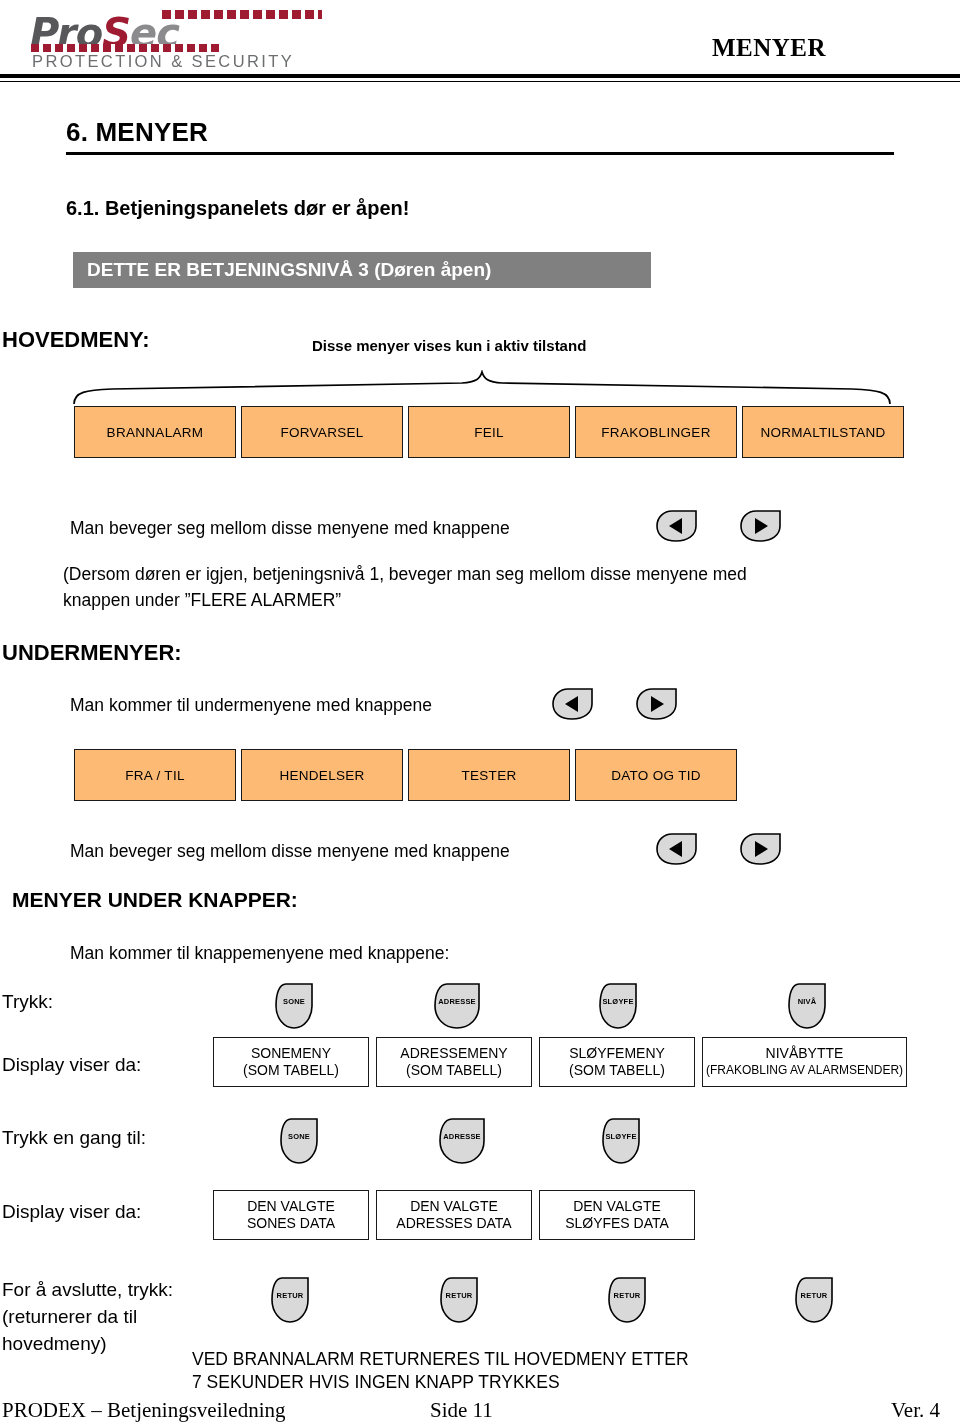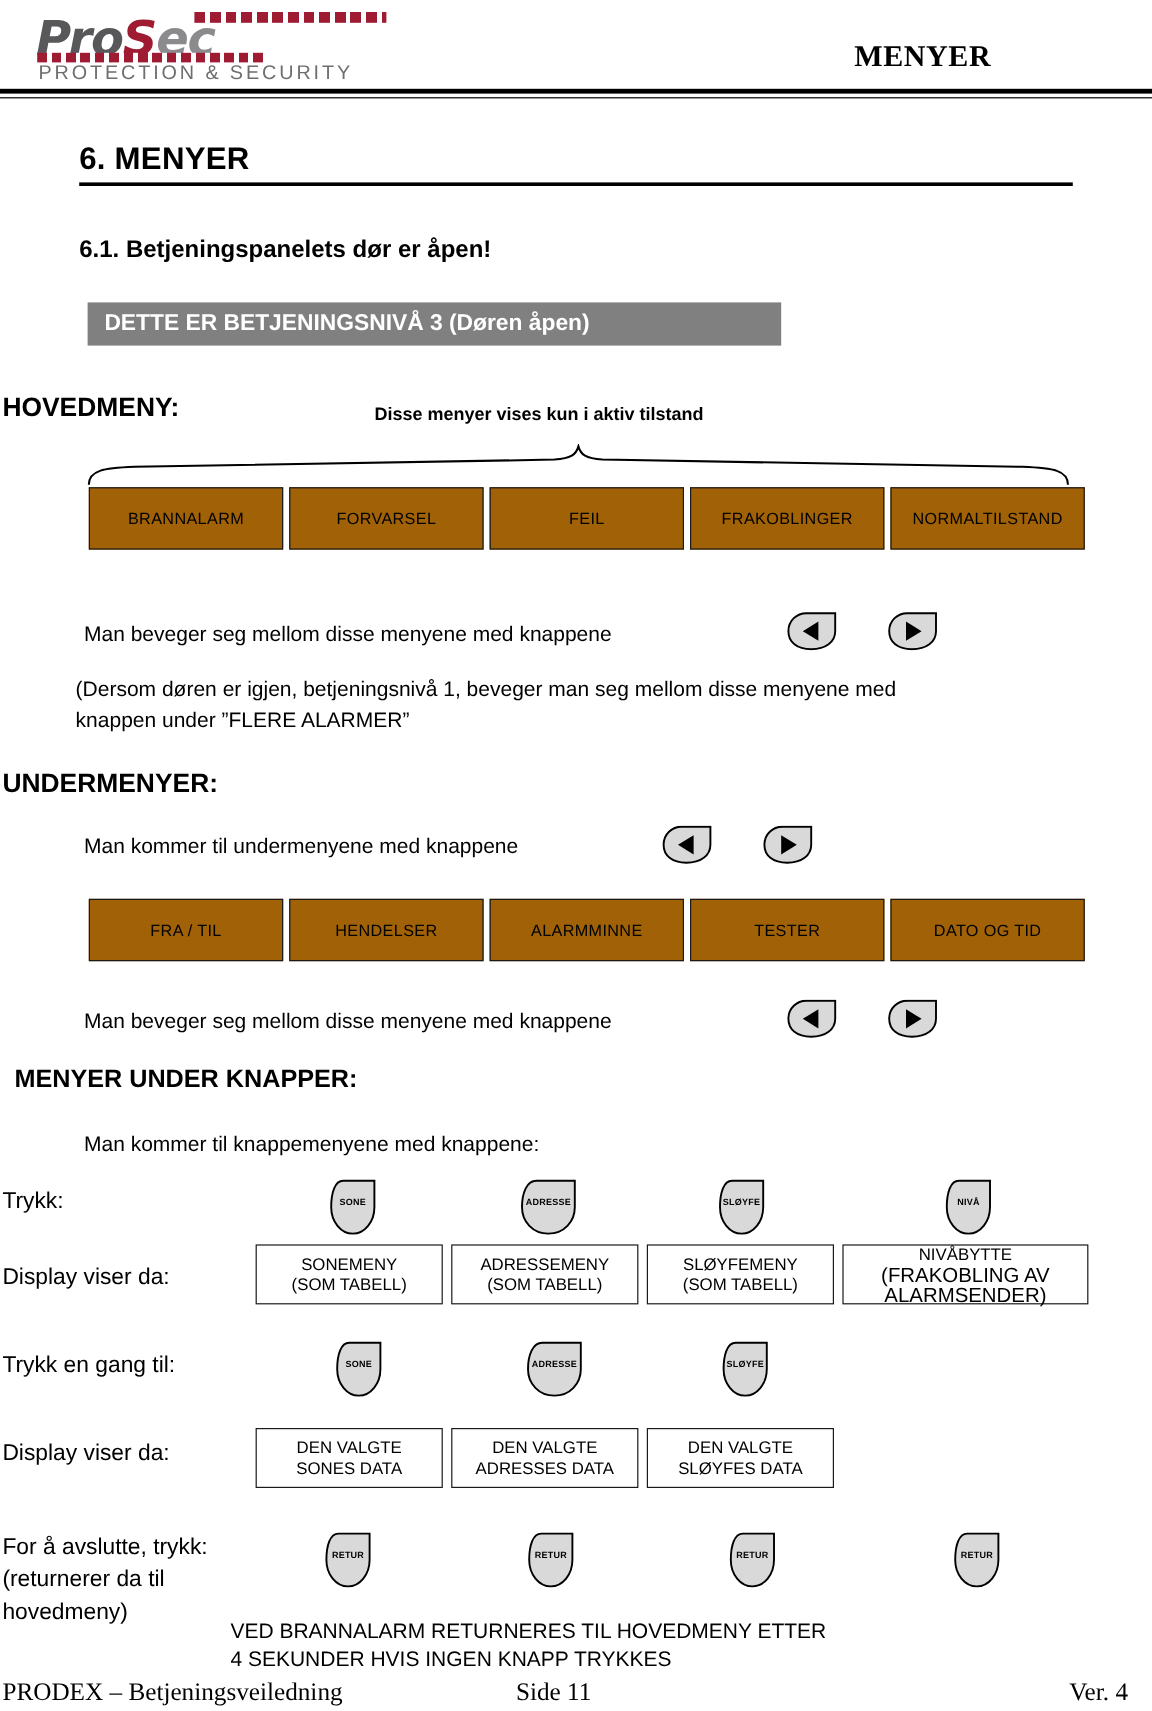--- a/index.html
+++ b/index.html
@@ -135,21 +135,21 @@
   .sl-trykk      { left: 2px; top: 988px; }
   .sl-display1   { left: 2px; top: 1051px; }
   .sl-trykk2     { left: 2px; top: 1124px; text-align: right; }
   .sl-display2   { left: 2px; top: 1198px; }
   .sl-avslutte   { left: 2px; top: 1276px; }
 
   
   .menu-row { position: absolute; display: flex; }
   .menu-box {
     border: 1.6px solid #1a1a1a;
-    background: #a16207;
+    background: #fdba74;
     display: flex; align-items: center; justify-content: center;
     font-size: 13.5px;
     letter-spacing: 0.3px;
     text-align: center;
   }
   .row-main { left: 74px; top: 406px; }
   .row-main .menu-box { width: 162px; height: 52px; margin-right: 5px; }
   .row-sub  { left: 74px; top: 749px; }
   .row-sub .menu-box  { width: 162px; height: 52px; margin-right: 5px; }
 
@@ -205,21 +205,21 @@
   .disp-box {
     position: absolute;
     border: 1.6px solid #1a1a1a;
     background: #ffffff;
     display: flex; flex-direction: column;
     align-items: center; justify-content: center;
     text-align: center;
     font-size: 14px;
     line-height: 17px;
   }
-  .disp-box .sub { font-size: 17px; }
+  .disp-box .sub { font-size: 12px; }
 
   .db-1 { left: 213px; top: 1037px; width: 156px; height: 50px; }
   .db-2 { left: 376px; top: 1037px; width: 156px; height: 50px; }
   .db-3 { left: 539px; top: 1037px; width: 156px; height: 50px; }
   .db-4 { left: 702px; top: 1037px; width: 205px; height: 50px; }
 
   .db-5 { left: 213px; top: 1190px; width: 156px; height: 50px; }
   .db-6 { left: 376px; top: 1190px; width: 156px; height: 50px; }
   .db-7 { left: 539px; top: 1190px; width: 156px; height: 50px; }
 
@@ -309,21 +309,20 @@
 <div class="arrow-key ak-2b">
   <svg width="44" height="32" viewBox="0 0 44 32">
     <path d="M17,1 H41 V16 C41,25 33,31 21,31 C9,31 2,25 2,16 C2,7 9,1 17,1 Z" fill="#d9d9d9" stroke="#000" stroke-width="1.6"></path>
     <path d="M16,8 L16,24 L29,16 Z" fill="#000"></path>
   </svg>
 </div>
 
 <div class="menu-row row-sub">
   <div class="menu-box">FRA / TIL</div>
   <div class="menu-box">HENDELSER</div>
-  <div class="menu-box">ALARMMINNE</div>
   <div class="menu-box">TESTER</div>
   <div class="menu-box">DATO OG TID</div>
 </div>
 
 <div class="btext t-move2">Man beveger seg mellom disse menyene med knappene</div>
 
 <div class="arrow-key ak-3a">
   <svg width="44" height="32" viewBox="0 0 44 32">
     <path d="M17,1 H41 V16 C41,25 33,31 21,31 C9,31 2,25 2,16 C2,7 9,1 17,1 Z" fill="#d9d9d9" stroke="#000" stroke-width="1.6"></path>
     <path d="M27,8 L27,24 L14,16 Z" fill="#000"></path>
@@ -444,19 +443,19 @@
   <span class="btn-label">RETUR</span>
 </div>
 <div class="push-btn pb-r3-4">
   <svg width="46" height="48" viewBox="0 0 46 48">
     <path d="M15,2 H41 V24 C41,36 33,46 23,46 C13,46 5,36 5,24 C5,12 8,2 15,2 Z" fill="#d9d9d9" stroke="#000" stroke-width="1.6"></path>
   </svg>
   <span class="btn-label">RETUR</span>
 </div>
 
 <div class="footer-note">VED BRANNALARM RETURNERES TIL HOVEDMENY ETTER
-4 SEKUNDER HVIS INGEN KNAPP TRYKKES</div>
+7 SEKUNDER HVIS INGEN KNAPP TRYKKES</div>
 
 <div class="page-footer">
   <span class="pf-left">PRODEX – Betjeningsveiledning</span>
   <span class="pf-center">Side 11</span>
   <span class="pf-right">Ver. 4</span>
 </div>
 
 </body></html>

